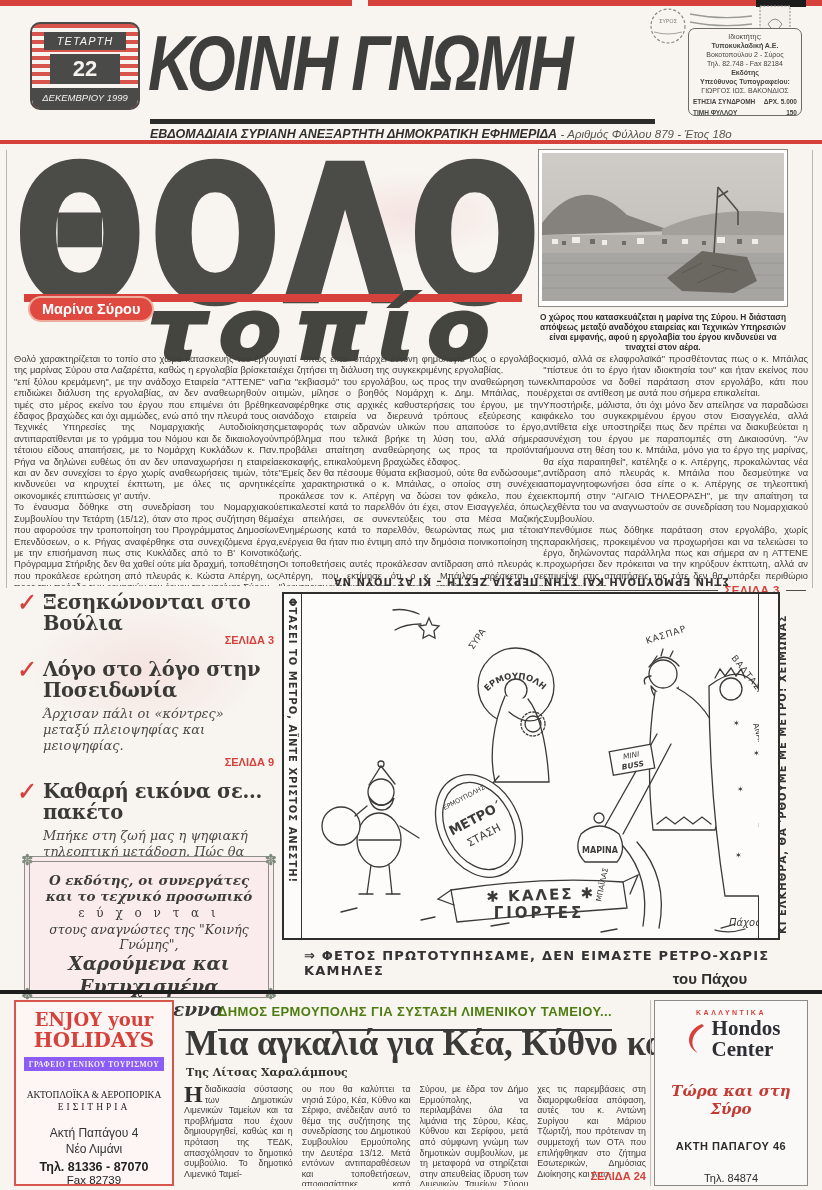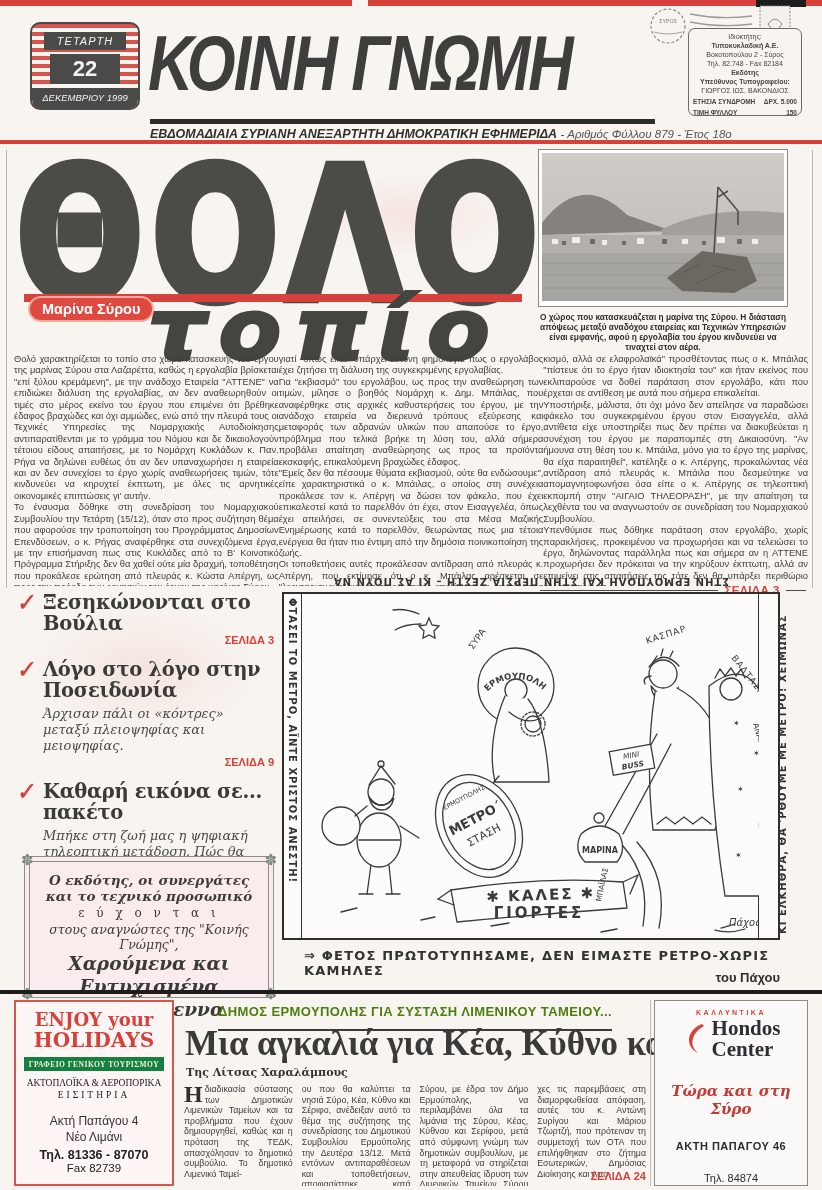--- a/index.html
+++ b/index.html
@@ -66,27 +66,27 @@
   .greet .l12{font-family:"DejaVu Serif",serif;font-style:italic;font-weight:bold;font-size:13.5px;line-height:16px;color:#3c3c38;}
   .greet .l3{font-family:"DejaVu Serif",serif;font-size:12px;letter-spacing:4px;margin:2px 0;color:#3c3c38;}
   .greet .l4{font-family:"DejaVu Serif",serif;font-style:italic;font-size:12.5px;color:#3c3c38;}
   .greet .l56{font-family:"DejaVu Serif",serif;font-style:italic;font-weight:bold;font-size:18.5px;line-height:23px;color:#3a3a36;}
   .flower{position:absolute;color:#7d8b7d;font-size:15px;}
   
   .cartoon{left:282px;top:592px;width:498px;height:348px;border:2px solid #2e2e2e;background:#fdfcfa;box-sizing:border-box;}
   .ctext{font-family:"DejaVu Sans",sans-serif;font-weight:bold;font-size:10px;color:#333;letter-spacing:1px;white-space:nowrap;}
   .cap{left:284px;top:948px;width:498px;font-family:"DejaVu Sans",sans-serif;font-weight:bold;
     font-size:13px;letter-spacing:1.2px;color:#333;margin-left:20px;}
-  .credit{left:640px;top:970px;width:140px;text-align:right;font-weight:bold;font-size:13px;color:#2f2f2d;}
+  .credit{left:640px;top:970px;width:140px;text-align:center;font-weight:bold;font-size:15px;color:#2f2f2d;}
   .blackrule{left:0;top:990px;width:822px;height:4px;background:#1d1d1d;}
   
   .adL{left:14px;top:1000px;width:160px;height:186px;border:2.5px solid #d6554d;background:#fdf6f4;
     box-sizing:border-box;text-align:center;padding-top:8px;}
   .adL .r1{font-family:"DejaVu Serif",serif;font-weight:bold;font-size:18px;color:#d6423b;line-height:20px;}
-  .adL .bar{margin:7px auto 6px;background:#15803d;color:#f2efeb;display:inline-block;
+  .adL .bar{margin:7px auto 18px;background:#8b5cf6;color:#f2efeb;display:inline-block;
     font-family:"Liberation Serif",serif;font-size:7.5px;letter-spacing:0.5px;padding:2.5px 5px;font-weight:bold;}
   .adL .sv{font-family:"Liberation Serif",serif;font-size:9.5px;color:#222;line-height:12px;}
   .adL .sv2{letter-spacing:3px;}
   .adL .ad1{margin-top:12px;font-size:12px;color:#333;line-height:16px;}
   .adL .ph{font-size:12.5px;font-weight:bold;color:#222;margin-top:3px;}
   .adL .fx{font-size:11.5px;color:#222;}
   .kicker{left:184px;top:1002px;width:462px;text-align:center;}
   .kicker span{display:inline-block;font-weight:bold;font-size:13px;letter-spacing:0.4px;color:#4d7c0f;
     border-bottom:2px solid #3a3a38;padding-bottom:10px;}
   .bheadline{left:178px;top:1022px;width:474px;text-align:center;font-family:"Liberation Serif",serif;

